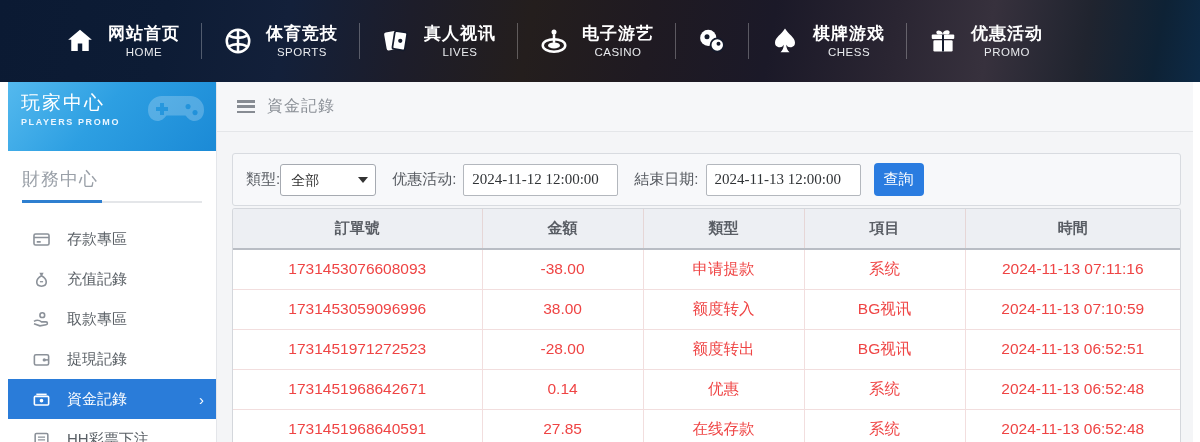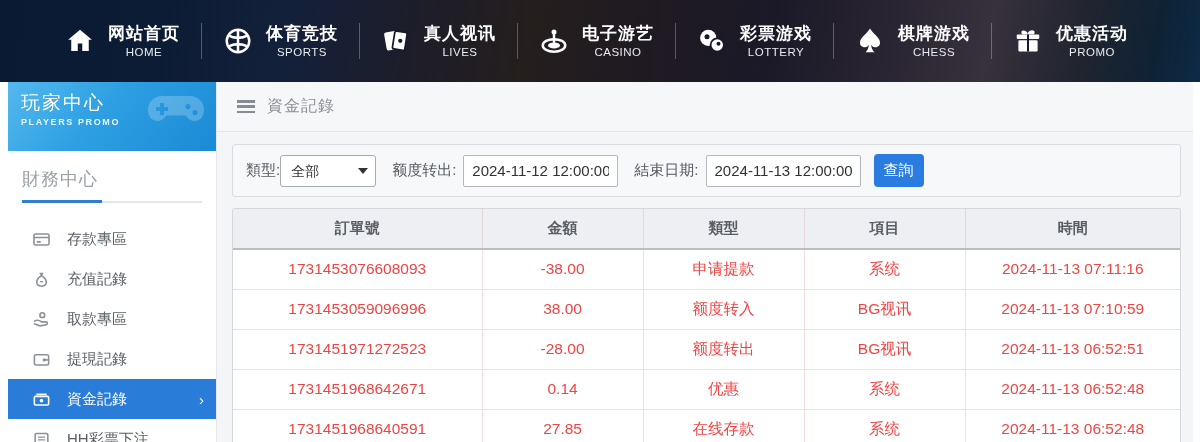--- a/index.html
+++ b/index.html
@@ -42,33 +42,33 @@
   .side-item .chev { margin-left:auto; font-size:15px; color:#ffffff; }
 
   
   .main { position:absolute; left:217px; top:82px; width:976px; height:360px; background:#f4f5f7; }
   .crumb { height:50px; display:flex; align-items:center; padding-left:20px;
     background:#f6f7f9; border-bottom:1px solid #e4e6e9; }
   .ham { width:18px; height:13px; display:inline-flex; flex-direction:column; justify-content:space-between; cursor:pointer; }
   .ham i { display:block; height:2.5px; background:#878c93; }
   .crumb-title { margin-left:12px; color:#8b9097; font-size:16px; letter-spacing:1px; }
 
-  .filter-panel { position:absolute; left:15px; top:62px; width:949px; height:53px;
+  .filter-panel { position:absolute; left:15px; top:71px; width:949px; height:53px;
     background:#f7f8fa; border:1px solid #d8dbe0; border-radius:3px;
     display:flex; align-items:center; padding-left:13px; }
   .f-label { color:#55595f; font-size:15px; }
   .select-wrap { position:relative; margin-left:0; }
   .type-select { -webkit-appearance:none; appearance:none; width:96px; height:32px;
     border:1px solid #a6aab1; border-radius:3px; background:#ffffff; color:#333;
     font-size:14px; padding:0 22px 0 10px; font-family:inherit; }
   .sel-chev { position:absolute; right:8px; top:13px; width:0; height:0; pointer-events:none;
     border-left:5px solid transparent; border-right:5px solid transparent; border-top:6px solid #333; }
   .f-label.gap { margin-left:16px; }
   .date-input { margin-left:7px; width:155px; height:32px; border:1px solid #b3b7bd; border-radius:2px;
-    background:#ffffff; color:#303336; font-size:15px; padding:0 8px; font-family:Liberation Sans, sans-serif; }
+    background:#ffffff; color:#303336; font-size:15px; padding:0 8px; font-family:Liberation Serif, serif; }
   .search-btn { margin-left:13px; width:50px; height:33px; background:#2a7ce0; color:#ffffff;
     border:none; border-radius:4px; font-size:15px; cursor:pointer; font-family:inherit; }
 
   .table-wrap { position:absolute; left:15px; top:126px; width:949px; height:234px;
     border:1px solid #d4d7dc; border-bottom:none; border-radius:3px 3px 0 0; overflow:hidden; background:#ffffff; }
   table { width:100%; border-collapse:collapse; table-layout:fixed; }
   col.c0{width:26.3%} col.c1{width:17%} col.c2{width:17%} col.c3{width:17%} col.c4{width:22.7%}
   thead th { height:40px; background:#edeff3; color:#595d64; font-size:15px; font-weight:bold;
     border-right:1px solid #e6d6d6; border-bottom:2px solid #b9bdc4; }
   thead th:last-child { border-right:none; }
@@ -137,24 +137,20 @@
       <span class="nav-sep"></span>
       <div class="nav-item">
         <span class="nav-icon">
           <svg viewBox="0 0 24 24">
             <circle cx="9" cy="9.5" r="6.5" fill="currentColor"></circle>
             <circle cx="8" cy="8.5" r="2" fill="#141a2b"></circle>
             <circle cx="16.2" cy="15.2" r="5.3" fill="currentColor" stroke="#141a2b" stroke-width="1.4"></circle>
             <circle cx="17.2" cy="14.2" r="1.6" fill="#141a2b"></circle>
           </svg>
         </span>
-        <span class="nav-text">
-          <span class="nav-zh">彩票游戏</span>
-          <span class="nav-en">LOTTERY</span>
-        </span>
       </div>
       <span class="nav-sep"></span>
       <div class="nav-item">
         <span class="nav-icon">
           <svg viewBox="0 0 24 24">
             <path fill="currentColor" d="M12 2C9.2 6.8 4 9 4 13.4a3.7 3.7 0 0 0 7 1.6c0 2.6-1 4.5-2.6 6H15.6c-1.6-1.5-2.6-3.4-2.6-6a3.7 3.7 0 0 0 7-1.6C20 9 14.8 6.8 12 2z"></path>
           </svg>
         </span>
         <span class="nav-text">
           <span class="nav-zh">棋牌游戏</span>
@@ -268,21 +264,21 @@
   </div>
 
   <div class="filter-panel">
     <span class="f-label">類型:</span>
     <span class="select-wrap">
       <select class="type-select">
         <option>全部</option>
       </select>
       <span class="sel-chev"></span>
     </span>
-    <span class="f-label gap">额度转出:</span>
+    <span class="f-label gap">优惠活动:</span>
     <input class="date-input" type="text" value="2024-11-12 12:00:00" style="">
     <span class="f-label gap">結束日期:</span>
     <input class="date-input" type="text" value="2024-11-13 12:00:00" style="">
     <button class="search-btn">查詢</button>
   </div>
 
   <div class="table-wrap">
     <table>
       <colgroup>
           <col class="c0">

